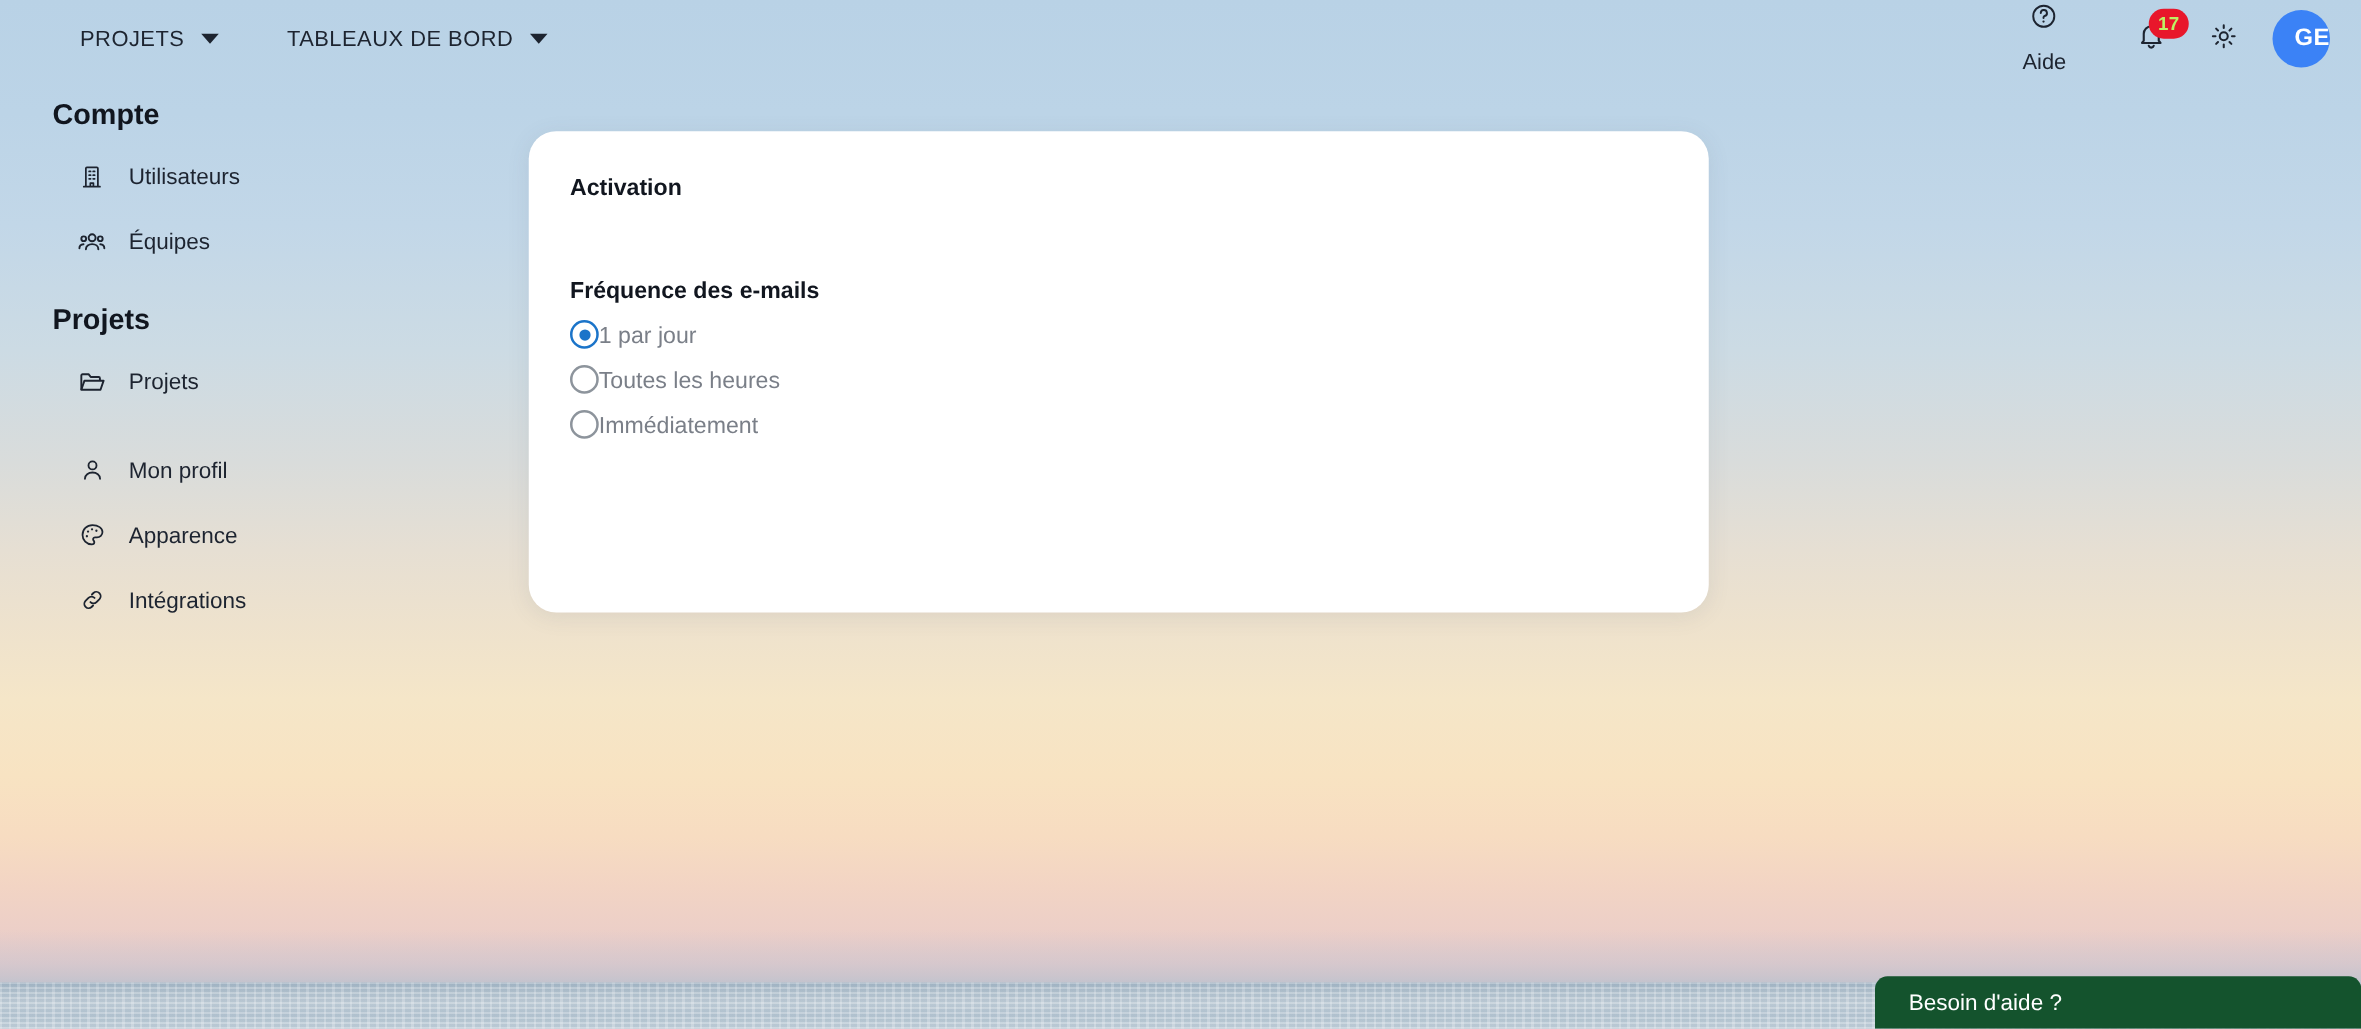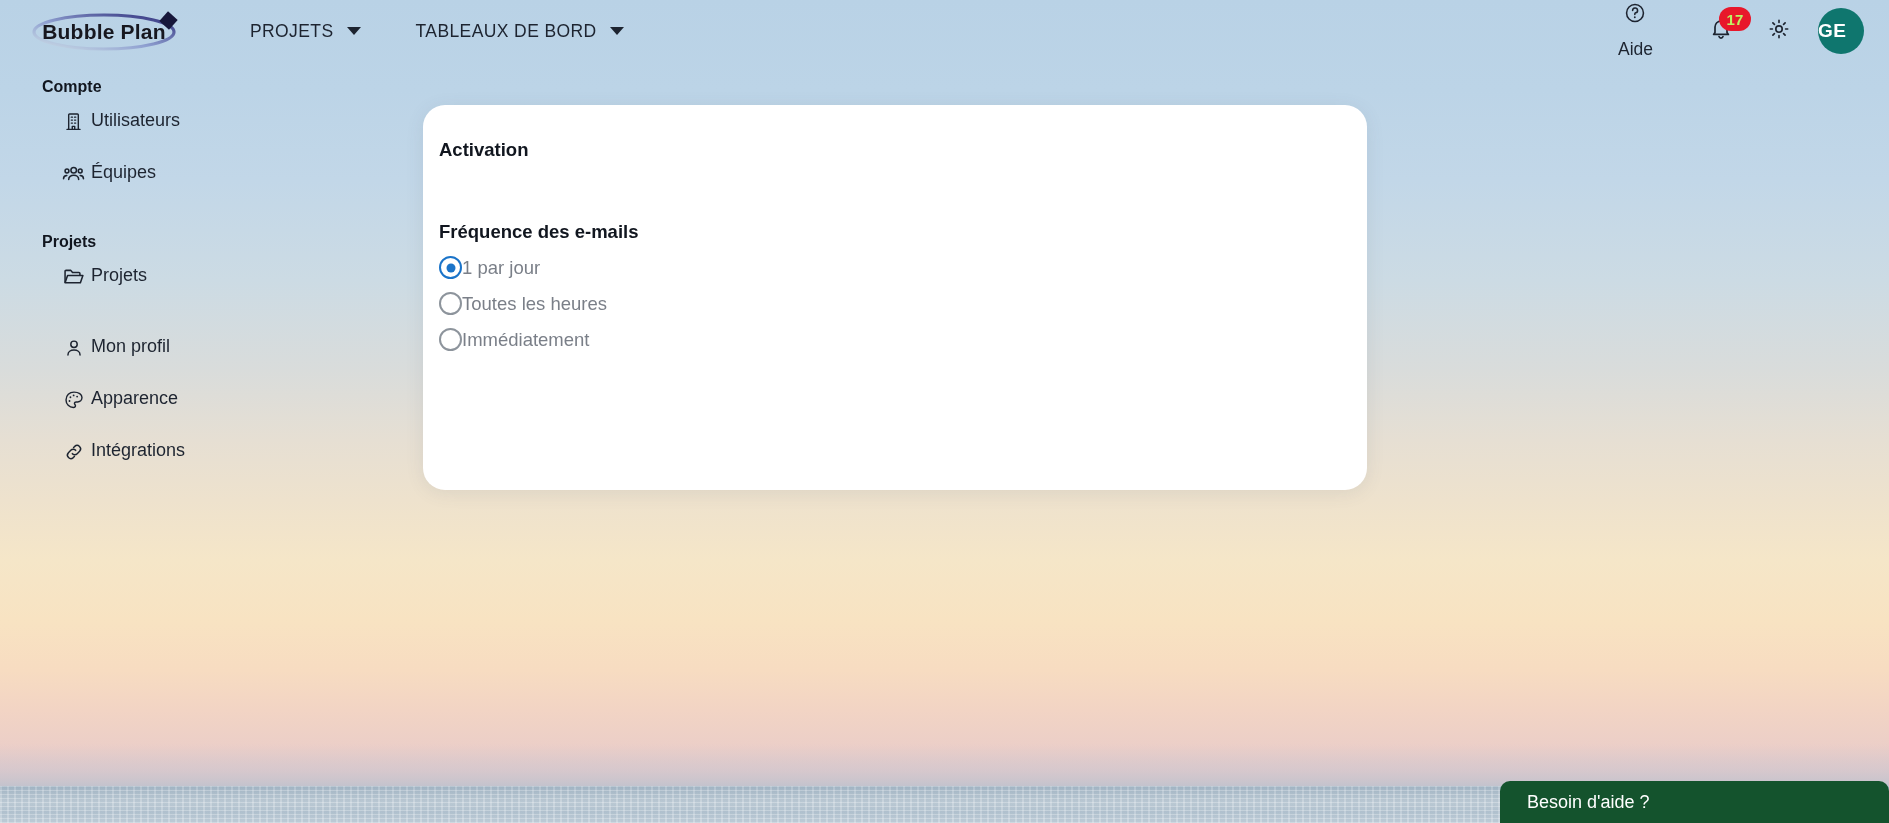--- a/index.html
+++ b/index.html
@@ -79,46 +79,46 @@
   #bell-wrap { position:relative; margin-left:53px; cursor:pointer; width:30px; height:34px; display:flex; align-items:center; justify-content:center;}
   #bell-badge {
     position:absolute; left:13px; top:-7px; min-width:32px; height:24px; padding:0 6px;
     background:#e8172b; color:#bef264; border-radius:12px;
     font-size:15px; font-weight:700; display:flex; align-items:center; justify-content:center;
     letter-spacing:.2px;
   }
   #gear-btn { margin-left:31px; cursor:pointer; display:flex; align-items:center; }
   #avatar {
     margin-left:27px; width:46px; height:46px; border-radius:50%;
-    background:#0f766e; color:#fff; display:flex; align-items:center; justify-content:flex-start;
+    background:#3b82f6; color:#fff; display:flex; align-items:center; justify-content:flex-end;
     font-size:19px; font-weight:600; letter-spacing:.5px; cursor:pointer;
   }
 
   
   #sidebar { position:absolute; left:0; top:78px; width:370px; z-index:15; }
   .side-group-title {
-    font-size:16px; font-weight:700; color:#11161f;
+    font-size:23px; font-weight:700; color:#11161f;
     padding-left:42px; margin-bottom:14px;
   }
   .side-group + .side-group { margin-top:27px; }
   .side-item {
-    display:flex; gap:6px;
+    display:flex; align-items:center; gap:18px;
     height:44px; margin-left:42px; margin-right:30px; padding-left:20px;
     border-radius:22px; cursor:pointer; color:#1d2430; font-size:18px;
   }
   .side-item + .side-item { margin-top:8px; }
   .side-item.active { background:#e0e4f0; }
   .side-item .ico { width:23px; height:23px; flex:none; display:flex; align-items:center; justify-content:center; }
 
   
   #card {
     position:absolute; left:423px; top:105px; width:944px; height:385px;
     background:#fff; border-radius:22px; z-index:14;
     box-shadow:0 3px 18px rgba(80,90,110,.10);
-    padding:34px 34px 0 16px;
+    padding:34px 34px 0 33px;
   }
   .card-h { font-size:18.5px; font-weight:700; color:#11161f; }
   #activation-row { display:flex; align-items:center; gap:19px; margin-top:27px; }
   #toggle {
     width:55px; height:28px; border-radius:14px; background:#5e9fd6;
     position:relative; cursor:pointer; flex:none;
   }
   #toggle .knob {
     position:absolute; right:-2px; top:-2px; width:32px; height:32px; border-radius:50%;
     background:#1167b9;
@@ -149,34 +149,20 @@
 </style>
 </head>
 <body>
 
 <div id="bg-sky"></div>
 <div id="bg-haze"></div>
 <div id="bg-sea"></div>
 
 <div id="header">
 
-  <div id="logo">
-    <svg width="158" height="46" viewBox="0 0 158 46" aria-hidden="true">
-      <defs>
-        <linearGradient id="lgrad" x1="0" y1="1" x2="1" y2="0">
-          <stop offset="0" stop-color="#cfe0e8"></stop>
-          <stop offset=".45" stop-color="#8e9fd0"></stop>
-          <stop offset="1" stop-color="#2b2a78"></stop>
-        </linearGradient>
-      </defs>
-      <ellipse cx="76" cy="24" rx="70" ry="17" fill="none" stroke="url(#lgrad)" stroke-width="3.2"></ellipse>
-      <rect x="134" y="6" width="13" height="13" fill="#17173a" transform="rotate(42 140.5 12.5)"></rect>
-      <text x="76" y="31" text-anchor="middle" font-family="Liberation Sans, sans-serif" font-size="21" font-weight="600" fill="#17171f" letter-spacing=".2">Bubble Plan</text>
-    </svg>
-  </div>
 
   <div class="nav-link" id="nav-projets">
     <span>PROJETS</span>
     <span class="caret"></span>
   </div>
 
   <div class="nav-link" id="nav-tableaux">
     <span>TABLEAUX DE BORD</span>
     <span class="caret"></span>
   </div>

